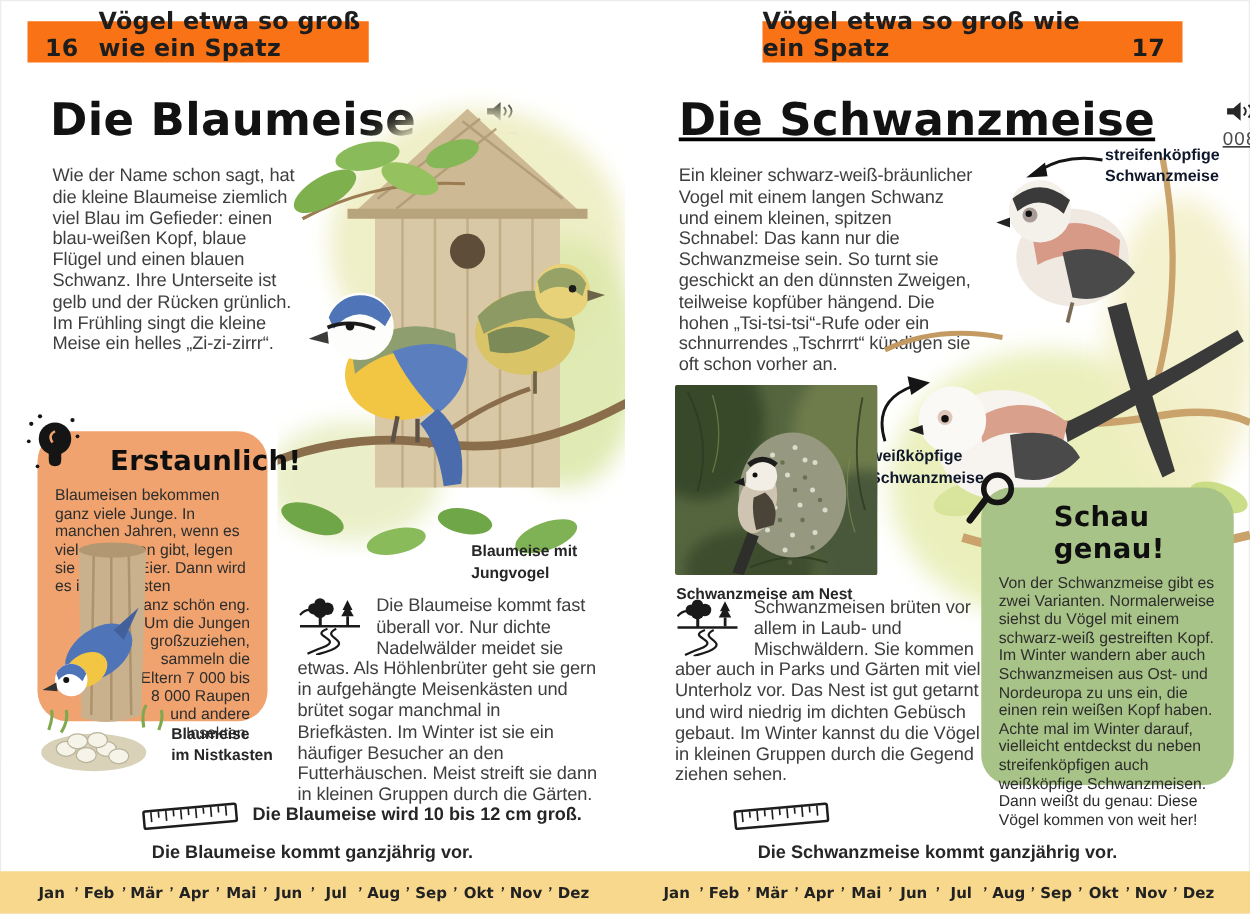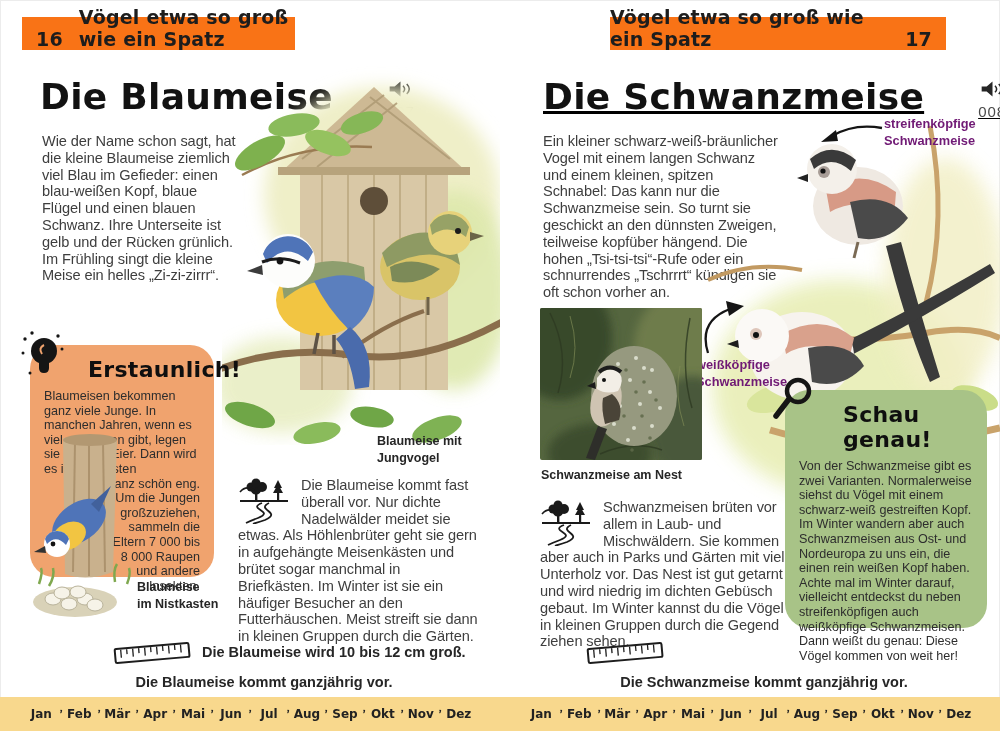--- a/index.html
+++ b/index.html
@@ -18,37 +18,37 @@
   .bar-right{left:110px;width:336px;justify-content:flex-end;padding-right:14px;gap:16px;box-sizing:border-box;}
 
   .title-row{position:absolute;display:flex;align-items:center;gap:40px;}
   h1{font-family:"DejaVu Sans",sans-serif;font-size:36px;font-weight:700;letter-spacing:0.3px;
      margin:0;color:#121212;white-space:nowrap;}
   .audio{display:flex;align-items:center;gap:5px;margin-left:14px;margin-top:8px;flex-direction:column;}
   .audio-num{font-size:15px;color:#4b4b4b;letter-spacing:1px;font-weight:500;}
 
   .para{font-size:14.6px;line-height:16.8px;color:#3E3E3E;margin:0;letter-spacing:-0.1px;}
   .caption{font-weight:700;font-size:12.5px;line-height:1.32;color:#262626;white-space:pre-line;}
-  .bird-label{font-weight:700;font-size:12.8px;line-height:1.3;color:#701a75;white-space:pre-line;}
+  .bird-label{font-weight:700;font-size:12.8px;line-height:1.3;color:#0f172a;white-space:pre-line;}
 
   .callout{position:absolute;border-radius:24px;box-sizing:border-box;padding:12px 14px 10px 14px;}
   .callout.orange{background:#F0A36E;}
   .callout.green{background:#A8C387;}
   .callout-title{font-family:"DejaVu Sans",sans-serif;font-weight:700;font-size:22px;color:#0f0f0f;
                  margin:0 0 7px 44px;letter-spacing:0.3px;}
   .callout-text{font-size:12.6px;line-height:14.6px;color:#2d2d2d;margin:0;}
   .callout-text.part2{text-align:right;margin-left:62px;margin-top:0;}
   .corner-icon{position:absolute;}
 
   .habitat{position:absolute;font-size:14.6px;line-height:16.8px;color:#3E3E3E;letter-spacing:-0.1px;}
   .habitat-icon{float:left;margin:1px 9px 2px 0;}
 
   .size-row{position:absolute;display:flex;align-items:center;gap:10px;justify-content:flex-end;}
   .size-text{font-weight:700;font-size:14.5px;color:#262626;}
-  .occurrence{position:absolute;width:500px;text-align:center;font-weight:700;font-size:14.5px;color:#262626;padding-left:14px;}
+  .occurrence{position:absolute;width:500px;text-align:center;font-weight:700;font-size:14.5px;color:#262626;}
 
   .month-bar{position:absolute;left:0;top:697px;width:1000px;height:34px;background:#F8D88D;display:flex;}
   .month-half{width:500px;display:flex;align-items:center;padding:0 24px;box-sizing:border-box;}
   .month{flex:1;text-align:center;font-weight:700;font-size:12px;color:#222;
          font-family:"DejaVu Sans",sans-serif;}
   .tick{font-weight:700;font-size:12px;color:#222;transform:rotate(10deg);display:inline-block;}
 
   svg{display:block;}
   .photo-frame{position:absolute;border-radius:2px;overflow:hidden;}
 </style>
@@ -394,21 +394,21 @@
 
     <aside class="callout green" style="left:285px;top:390px;width:202px;height:238px;">
       <svg class="corner-icon" style="left:-14px;top:-14px;" width="48" height="48" viewBox="0 0 48 48">
         <circle cx="27" cy="15" r="11" fill="none" stroke="#151515" stroke-width="4.5"></circle>
         <line x1="18" y1="23" x2="5" y2="40" stroke="#151515" stroke-width="5.5" stroke-linecap="round"></line>
       </svg>
       <div class="callout-title">Schau genau!</div>
       <p class="callout-text">Von der Schwanzmeise gibt es zwei Varianten. Normalerweise siehst du Vögel mit einem schwarz-weiß gestreiften Kopf. Im Winter wandern aber auch Schwanzmeisen aus Ost- und Nordeuropa zu uns ein, die einen rein weißen Kopf haben. Achte mal im Winter darauf, vielleicht entdeckst du neben streifenköpfigen auch weißköpfige Schwanzmeisen. Dann weißt du genau: Diese Vögel kommen von weit her!</p>
     </aside>
 
-    <div class="habitat" style="left:40px;top:499px;width:248px;">
+    <div class="habitat" style="left:40px;top:478px;width:248px;">
       <svg class="habitat-icon" width="54" height="46" viewBox="0 0 54 46">
         <g fill="#1a1a1a">
           <circle cx="18" cy="11" r="5.5"></circle>
             <circle cx="24" cy="9" r="5"></circle>
             <circle cx="13" cy="9" r="4.5"></circle>
             <circle cx="18" cy="5" r="4.5"></circle>
           <rect x="17" y="14" width="2.4" height="9"></rect>
           <polygon points="40,2 36,10 44,10"></polygon>
             <polygon points="40,6 35,15 45,15"></polygon>
           <rect x="39" y="15" width="2.2" height="7"></rect>

